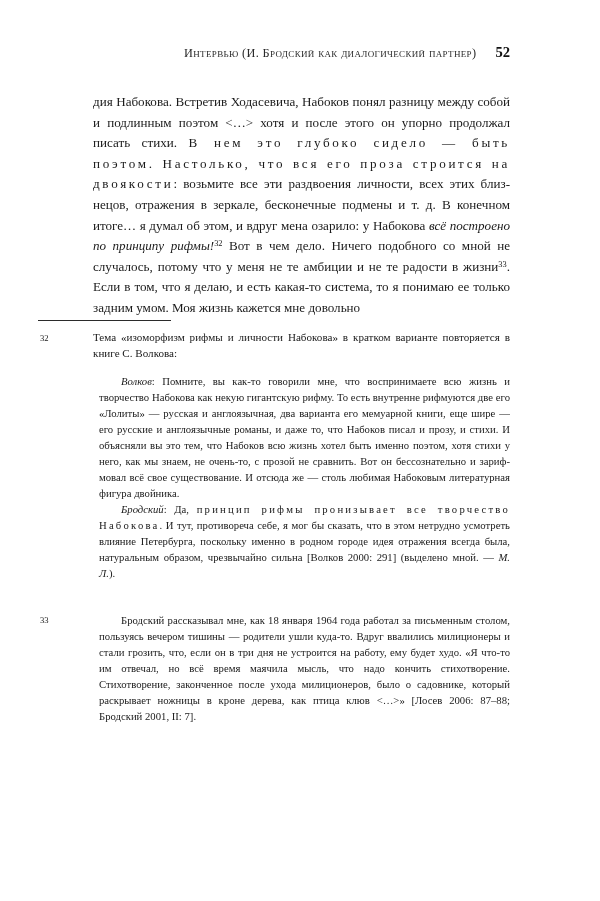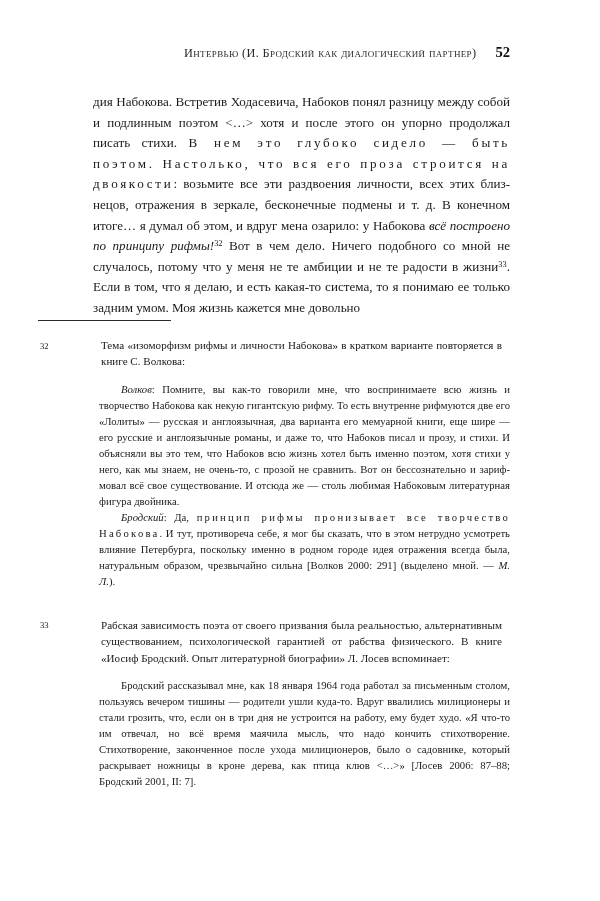--- a/index.html
+++ b/index.html
@@ -104,21 +104,21 @@
   }
   .fn-num {
     position: absolute;
     left: 2px;
     top: 0.5px;
     font-size: 8.6px;
     line-height: 16.3px;
     color: #222;
   }
   .fn-text {
-    margin: 8px;
+    margin: 0;
     font-size: 11.1px;
     line-height: 16.4px;
     text-align: justify;
     text-justify: inter-word;
     hyphens: manual;
   }
   .fn-quote {
     margin: 11px 0 0 0;
     padding-left: 6px;
     font-size: 10.7px;
@@ -157,20 +157,19 @@
       <div class="fn-quote">
         <p><span class="it">Волков</span><span>: </span><span>Помните, вы как-то говорили мне, что воспринимаете всю жизнь и творчество Набокова как некую гигантскую рифму. То есть внут­ренне рифмуются две его «Лолиты» — русская и англоязычная, два вари­анта его мемуарной книги, еще шире — его русские и англоязычные романы, и даже то, что Набоков писал и прозу, и стихи. И объясняли вы это тем, что Набоков всю жизнь хотел быть именно поэтом, хотя стихи у него, как мы знаем, не очень-то, с прозой не сравнить. Вот он бессознательно и зариф­мовал всё свое существование. И отсюда же — столь любимая Набоковым литературная фигура двойника.</span></p>
         <p><span class="it">Бродский</span><span>: </span><span>Да, </span><span class="sp-tight">принцип рифмы пронизывает все твор­чество Набокова</span><span>. И тут, противореча себе, я мог бы сказать, что в этом нетрудно усмотреть влияние Петербурга, поскольку именно в родном городе идея отражения всегда была, натуральным образом, чрезвычайно сильна [Волков 2000: 291] (выделено мной. — </span><span class="it">М. Л.</span><span>).</span></p>
       </div>
     </div>
 
     <div class="gap-sm"></div>
 
     <div class="footnote">
       <span class="fn-num">33</span>
-      <p class="fn-text">Рабская зависимость поэта от своего призвания была реальностью, аль­тернативным существованием, психологической гарантией от рабства физического. В книге «Иосиф Бродский. Опыт литературной биогра­фии» Л. Лосев вспоминает:</p>
       <div class="fn-quote">
         <p>Бродский рассказывал мне, как 18 января 1964 года работал за пись­менным столом, пользуясь вечером тишины — родители ушли куда-то. Вдруг ввалились милиционеры и стали грозить, что, если он в три дня не устроится на работу, ему будет худо. «Я что-то им отвечал, но всё время маячила мысль, что надо кончить стихотворение. Стихотворение, законченное после ухода милиционеров, было о садовнике, который раскрывает ножницы в кроне дерева, как птица клюв &lt;…&gt;» [Лосев 2006: 87–88; Бродский 2001, II: 7].</p>
       </div>
     </div>
 
   </div>
 </div>
 
 </body></html>

